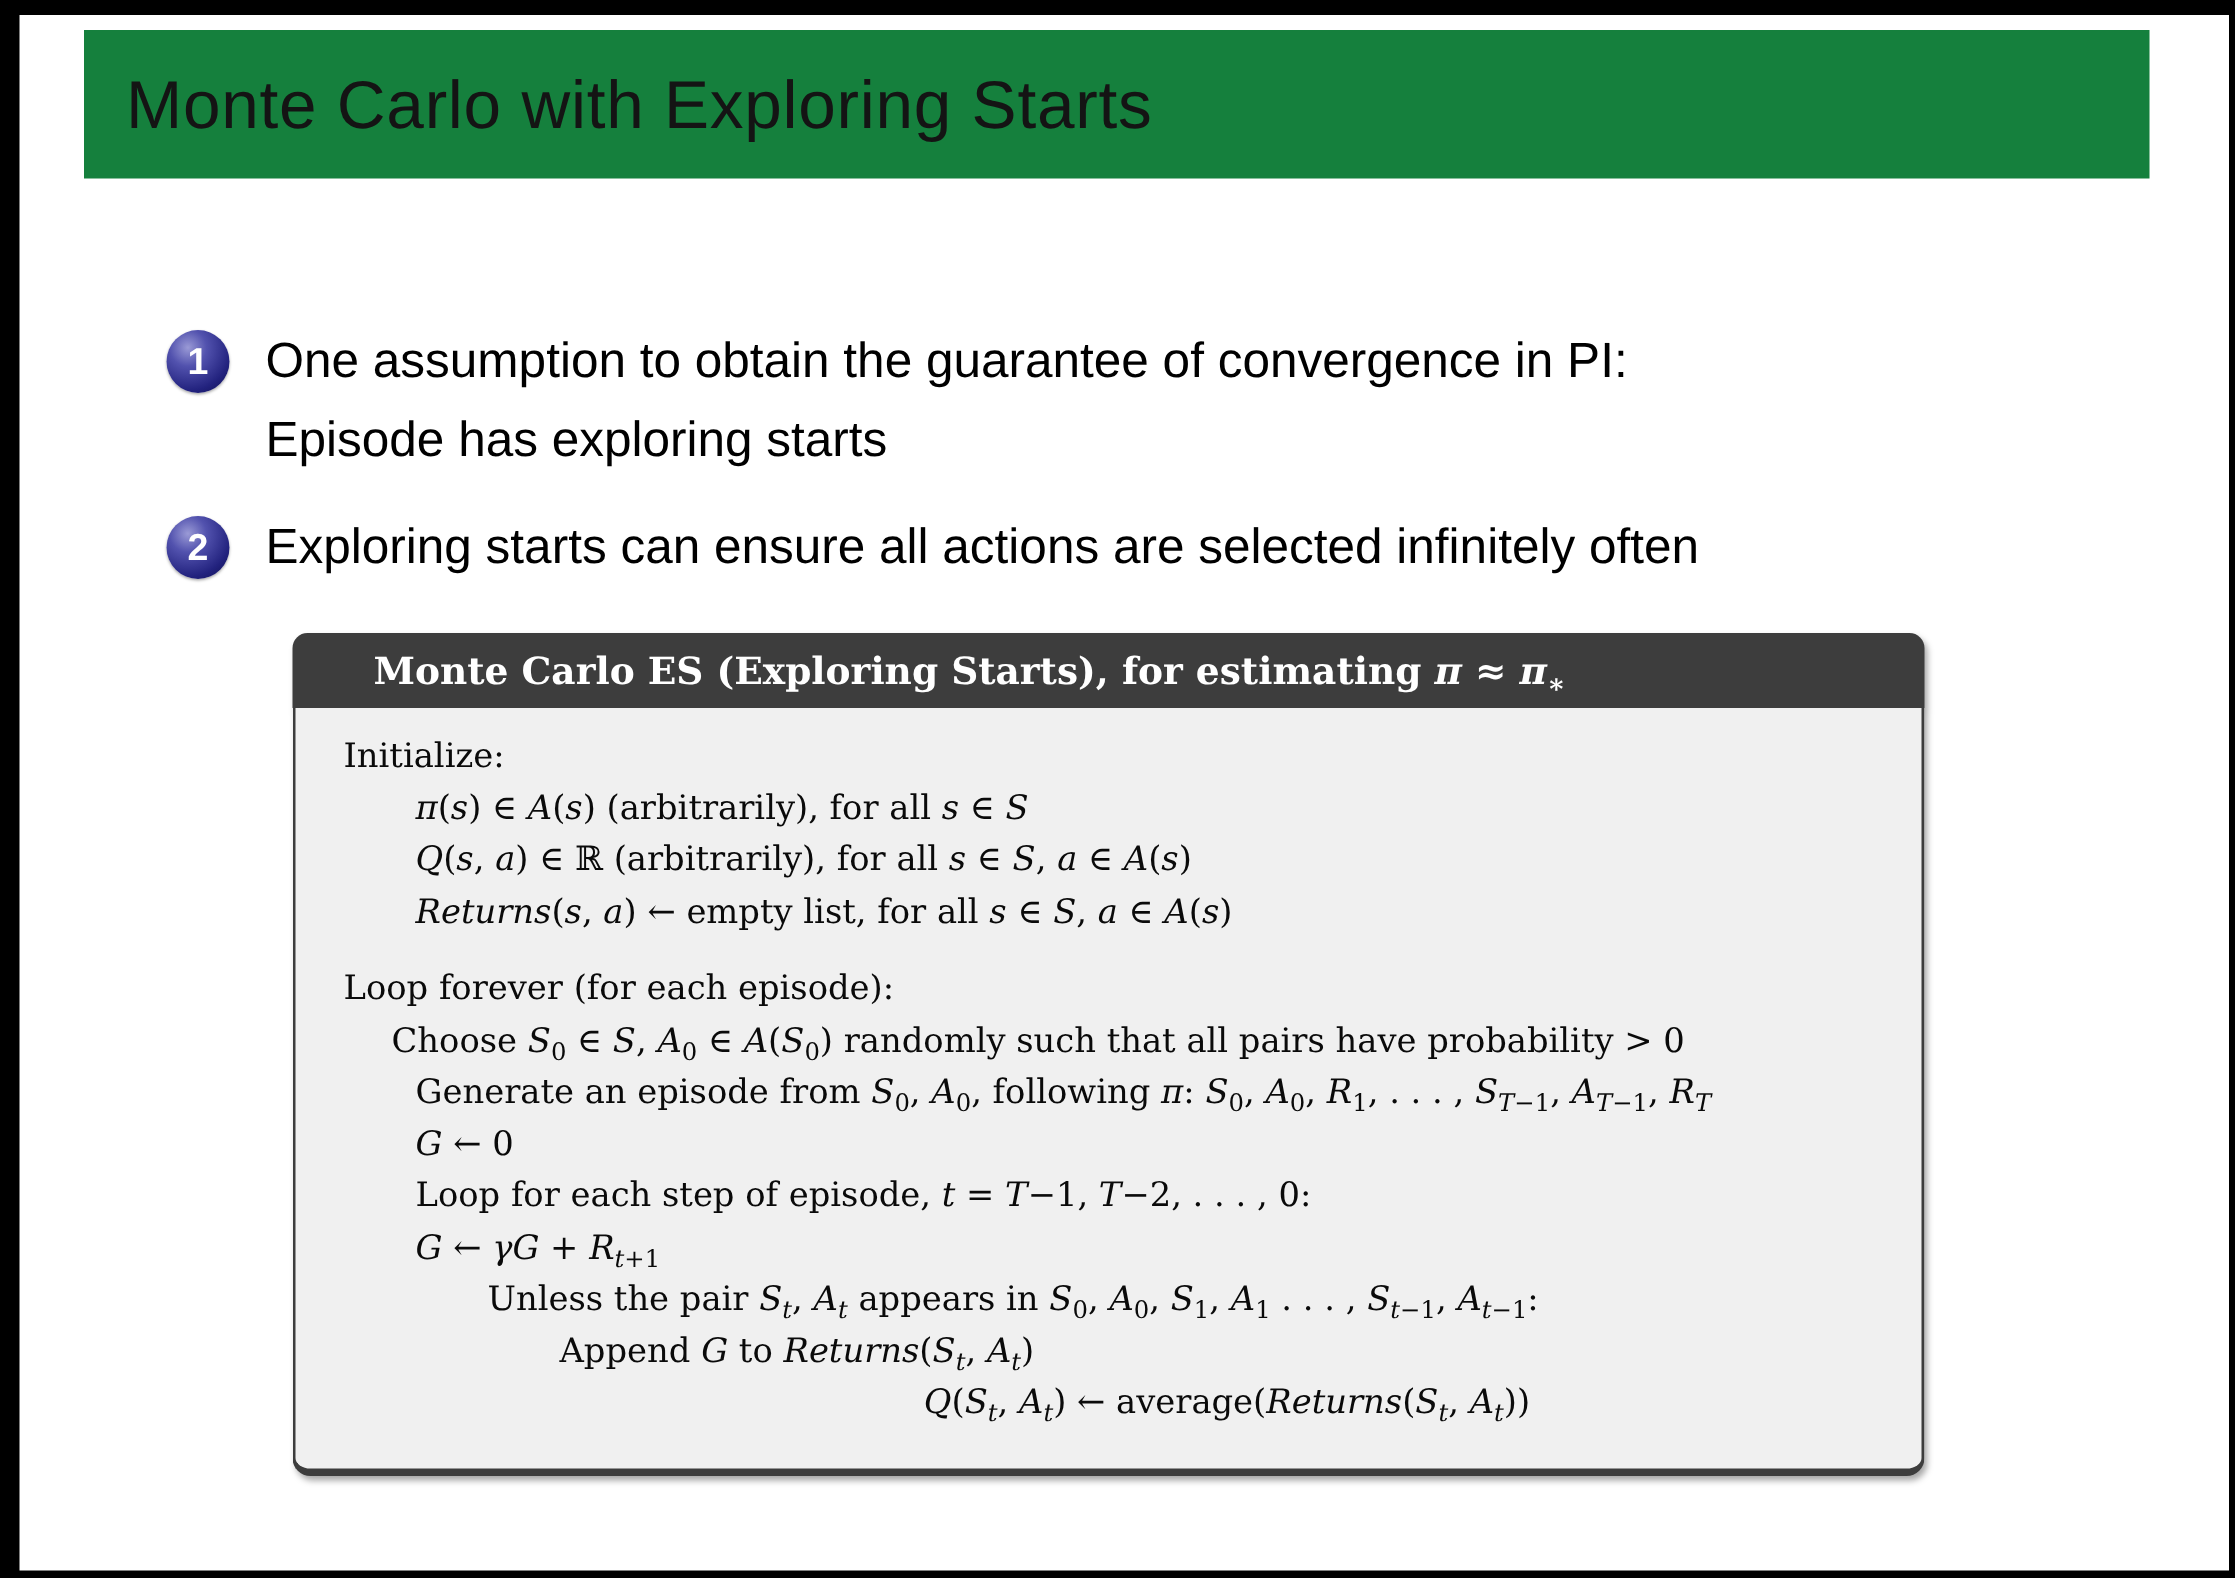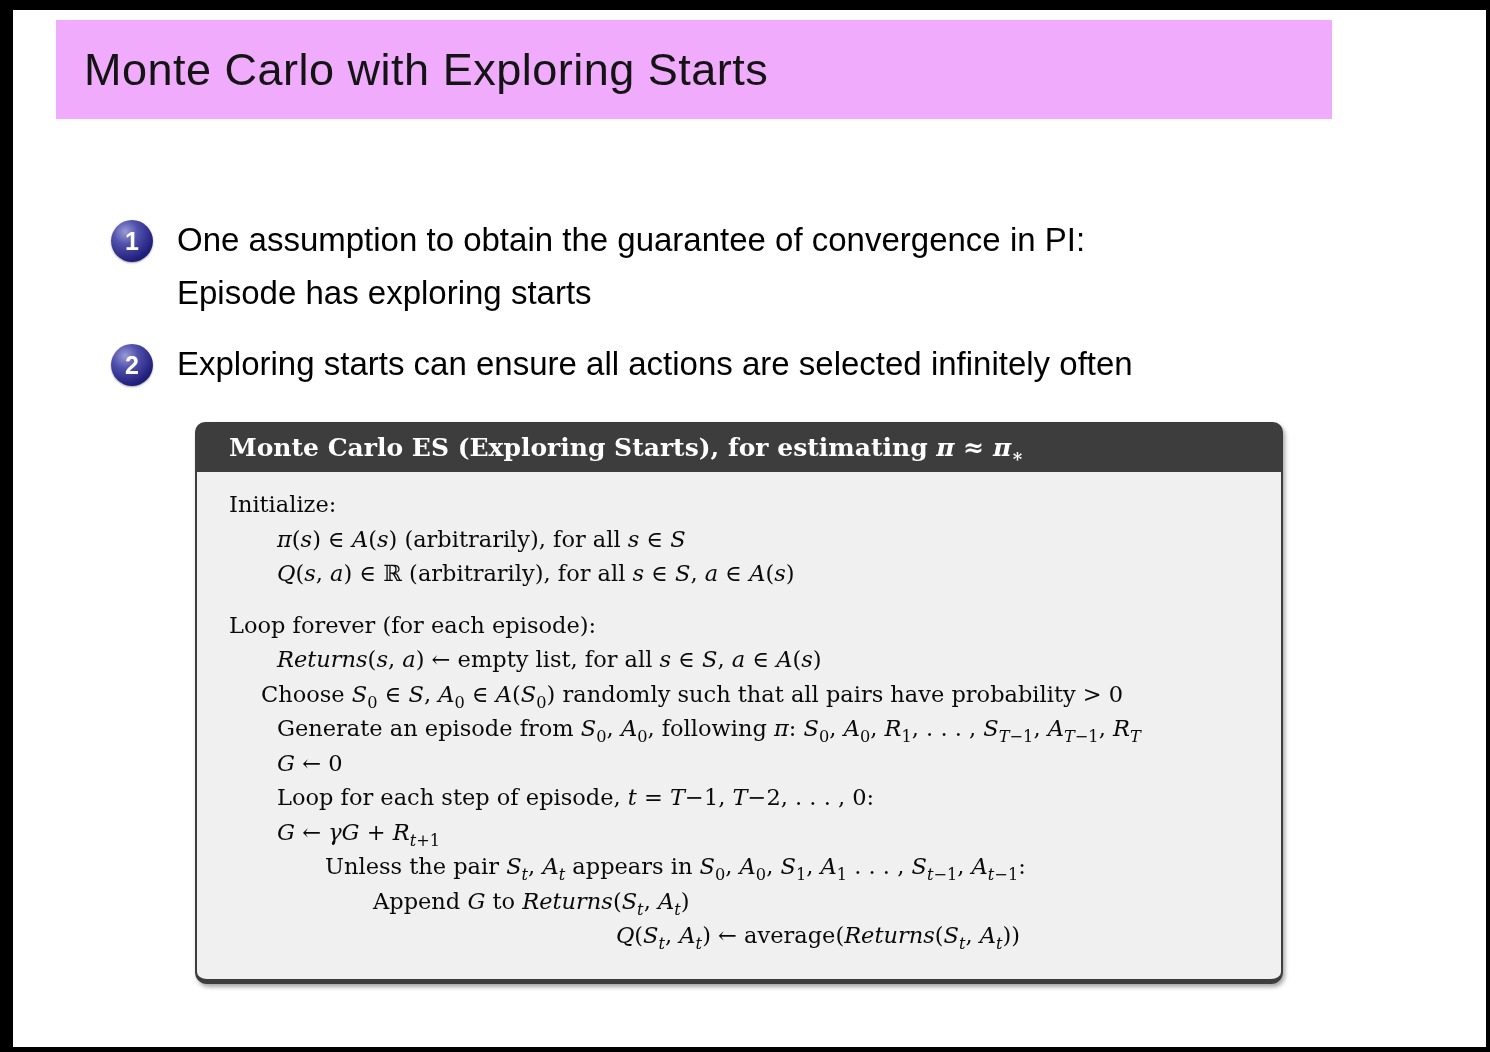--- a/index.html
+++ b/index.html
@@ -13,22 +13,22 @@
   .slide {
     position: absolute;
     left: 13px; top: 10px;
     width: 1473px; height: 1037px;
     background: #ffffff;
   }
   
   .titlebar {
     position: absolute;
     left: 43px; top: 10px;
-    width: 1276px; height: 99px;
-    background: #f0abfc;
+    width: 1377px; height: 99px;
+    background: #15803d;
     display: flex; align-items: center;
   }
   .titlebar h1 {
     margin: 0; padding: 0 0 0 28px;
     font-size: 45px; font-weight: 500;
     letter-spacing: 0.5px;
     color: #141414;
     font-family: "Liberation Sans", sans-serif;
   }
   
@@ -63,21 +63,21 @@
     position: absolute;
     left: 182px; top: 412px;
     width: 1088px;
     filter: drop-shadow(2px 3px 2px rgba(0,0,0,0.35));
   }
   .algo-header {
     background: #3d3d3d;
     border-radius: 10px 10px 0 0;
     height: 50px;
     display: flex; align-items: center;
-    padding-left: 34px;
+    padding-left: 54px;
     color: #ffffff;
     font-family: "DejaVu Serif", serif;
     font-weight: bold;
     font-size: 25px;
   }
   .algo-body {
     background: #f0f0f0;
     border: 2px solid #3d3d3d;
     border-top: none;
     border-bottom-width: 5px;
@@ -128,23 +128,23 @@
         <span>Monte Carlo ES (Exploring Starts), for estimating <i>π</i> ≈ <i>π</i><sub>∗</sub></span>
       </div>
       <div class="algo-body">
 
           <div class="algo-line">Initialize:</div>
 
           <div class="algo-line" style="margin-left: 48px;"><i>π</i>(<i>s</i>) ∈ <i>A</i>(<i>s</i>) (arbitrarily), for all <i>s</i> ∈ <i>S</i></div>
 
           <div class="algo-line" style="margin-left: 48px;"><i>Q</i>(<i>s</i>, <i>a</i>) ∈ ℝ (arbitrarily), for all <i>s</i> ∈ <i>S</i>, <i>a</i> ∈ <i>A</i>(<i>s</i>)</div>
 
+          <div class="algo-line" style="margin-left: 48px;"><i>Returns</i>(<i>s</i>, <i>a</i>) ← empty list, for all <i>s</i> ∈ <i>S</i>, <i>a</i> ∈ <i>A</i>(<i>s</i>)</div>
+
           <div class="algo-line gap">Loop forever (for each episode):</div>
-
-          <div class="algo-line" style="margin-left: 48px;"><i>Returns</i>(<i>s</i>, <i>a</i>) ← empty list, for all <i>s</i> ∈ <i>S</i>, <i>a</i> ∈ <i>A</i>(<i>s</i>)</div>
 
           <div class="algo-line" style="margin-left: 32px;">Choose <i>S</i><sub>0</sub> ∈ <i>S</i>, <i>A</i><sub>0</sub> ∈ <i>A</i>(<i>S</i><sub>0</sub>) randomly such that all pairs have probability &gt; 0</div>
 
           <div class="algo-line" style="margin-left: 48px;">Generate an episode from <i>S</i><sub>0</sub>, <i>A</i><sub>0</sub>, following <i>π</i>: <i>S</i><sub>0</sub>, <i>A</i><sub>0</sub>, <i>R</i><sub>1</sub>, . . . , <i>S</i><sub><i>T</i>−1</sub>, <i>A</i><sub><i>T</i>−1</sub>, <i>R</i><sub><i>T</i></sub></div>
 
           <div class="algo-line" style="margin-left: 48px;"><i>G</i> ← 0</div>
 
           <div class="algo-line" style="margin-left: 48px;">Loop for each step of episode, <i>t</i> = <i>T</i>−1, <i>T</i>−2, . . . , 0:</div>
 
           <div class="algo-line" style="margin-left: 48px;"><i>G</i> ← <i>γG</i> + <i>R</i><sub><i>t</i>+1</sub></div>

